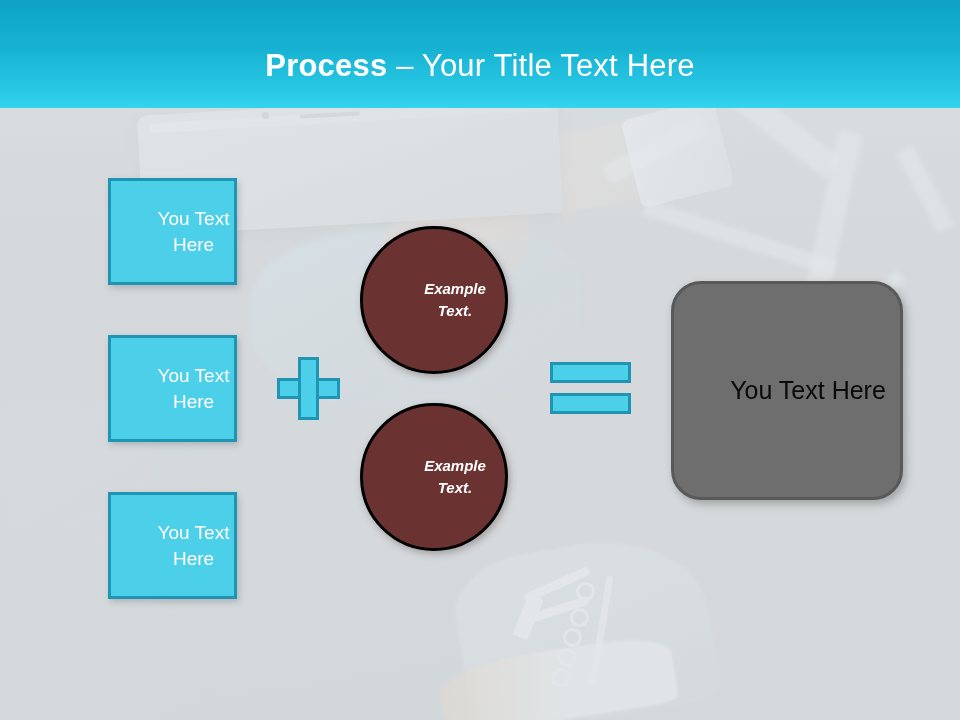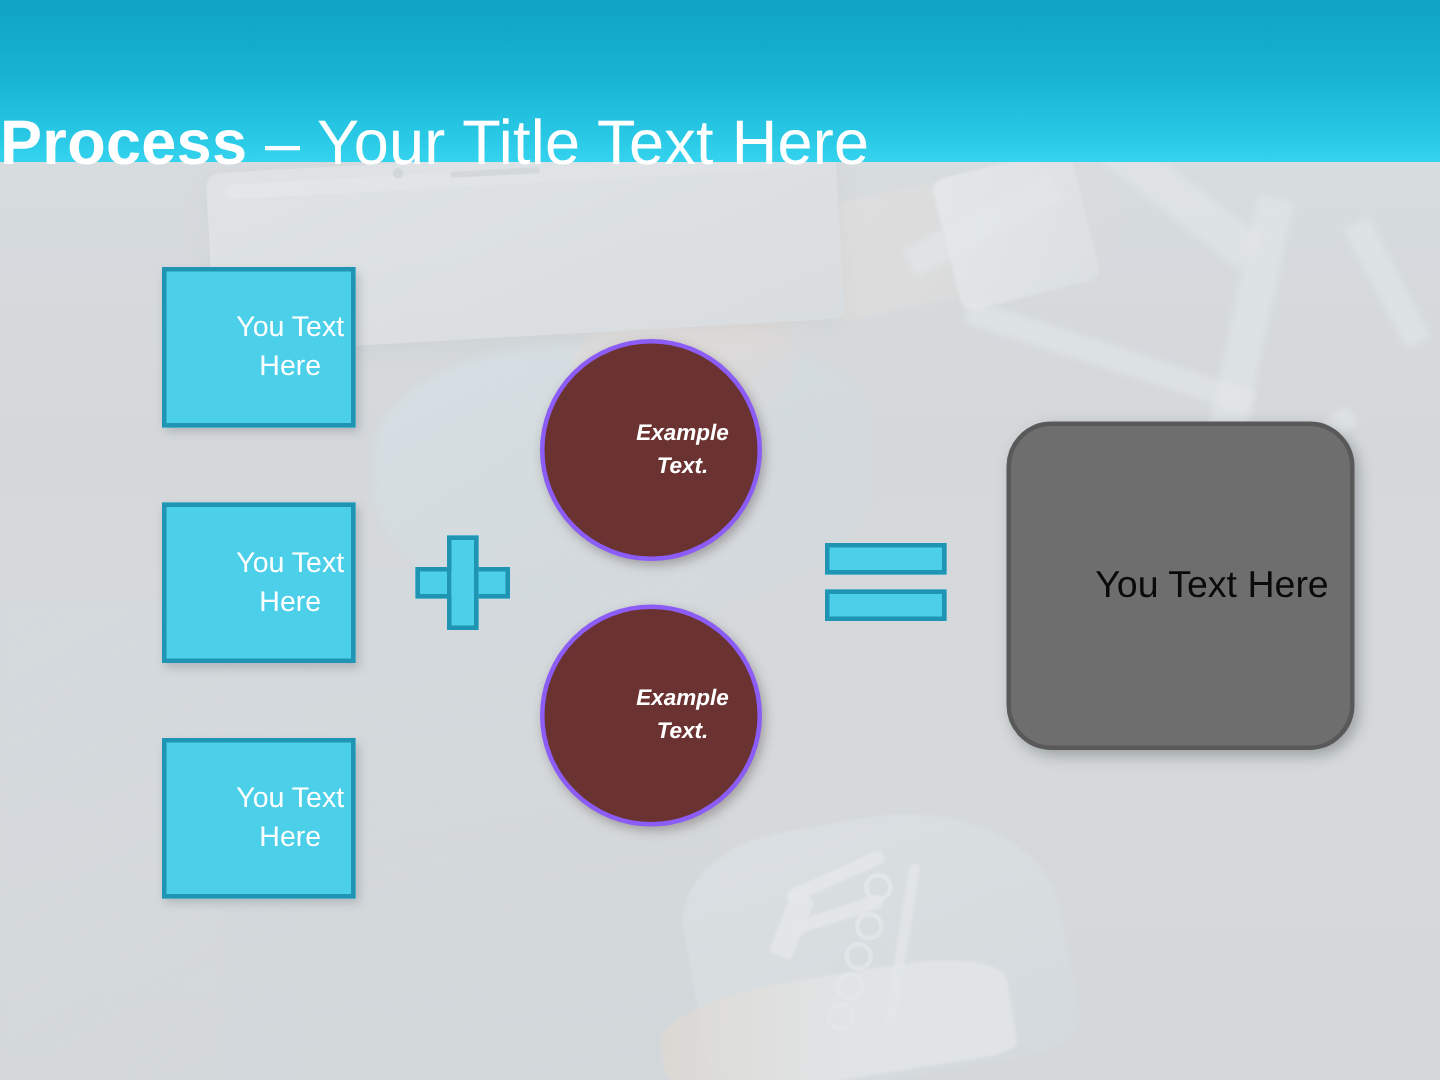--- a/index.html
+++ b/index.html
@@ -171,26 +171,26 @@
   .header {
     position: absolute;
     left: 0; top: 0;
     width: 960px; height: 108px;
     background: linear-gradient(180deg, #0fa3c4 0%, #17b2d2 45%, #29c9e6 85%, #35d3ee 100%);
     z-index: 5;
   }
   .header-title {
     position: absolute;
     left: 0; right: 0; top: 50px;
+    text-align: center;
     color: #ffffff;
-    font-size: 42px;
+    font-size: 31px;
     line-height: 1;
     letter-spacing: 0.2px;
     white-space: nowrap;
-    margin-top: 24px;
   }
   .header-title .t-bold { font-weight: bold; }
   .header-title .t-reg  { font-weight: normal; }
 
   
   .shape { position: absolute; z-index: 10; padding-left: 42px; }
 
   .blue-box {
     width: 129px;
     background: #4ccfe8;
@@ -206,21 +206,21 @@
     box-shadow: 2px 3px 6px rgba(90,100,110,0.30);
   }
   .blue-box-1 { left: 108px; top: 178px; height: 107px; }
   .blue-box-2 { left: 108px; top: 335px; height: 107px; }
   .blue-box-3 { left: 108px; top: 492px; height: 107px; }
 
   .circle {
     width: 148px; height: 148px;
     border-radius: 50%;
     background: #6b3232;
-    border: 3px solid #8b5cf6;
+    border: 3px solid #000000;
     color: #ffffff;
     font-size: 15px;
     font-weight: bold;
     font-style: italic;
     line-height: 1.5;
     text-align: center;
     display: flex;
     align-items: center;
     justify-content: center;
     box-sizing: border-box;

